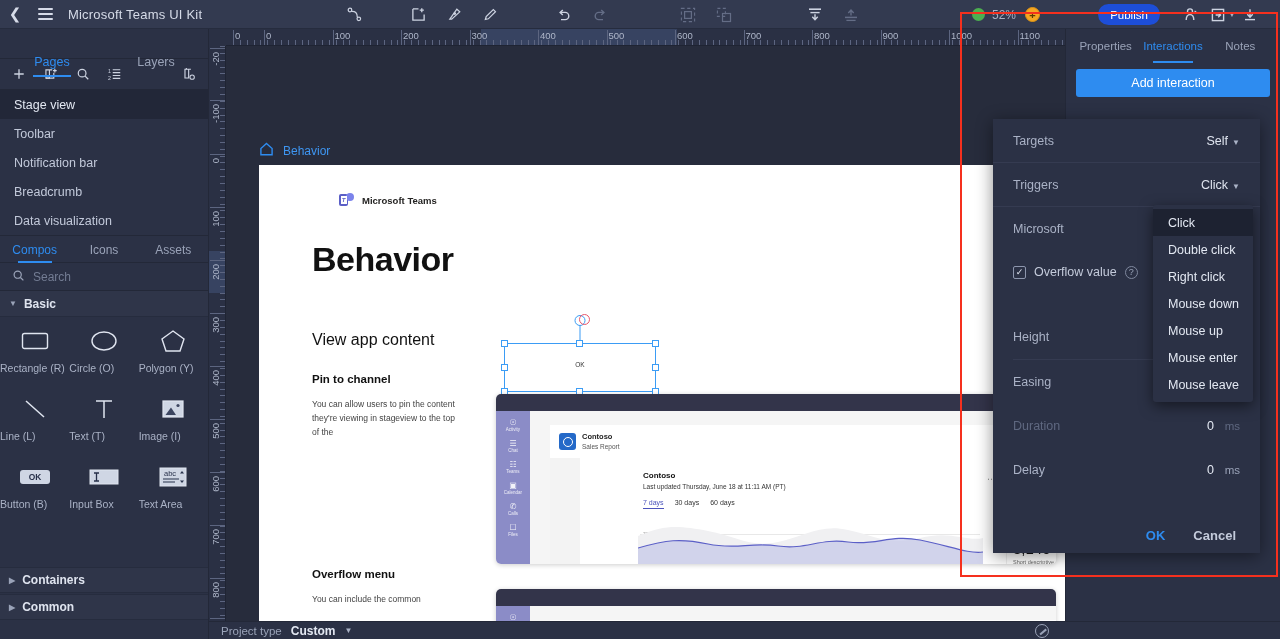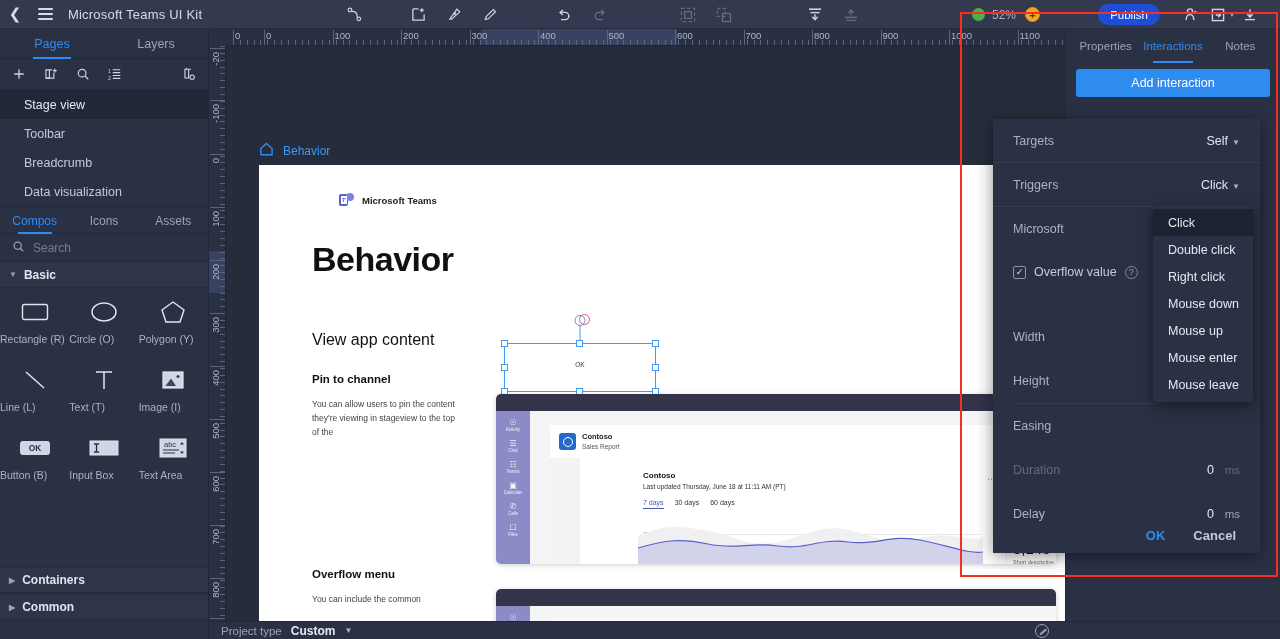--- a/index.html
+++ b/index.html
@@ -50,37 +50,37 @@
   .caret-sm { font-size:8px; color:#aab1c3; margin-left:-4px; }
 
   
   .leftpanel {
     position:absolute; left:0; top:29px; width:209px; height:610px;
     background:#2b3145; border-right:1px solid #232838;
   }
   .lp-tabs { display:flex; height:30px; border-bottom:1px solid #232838; }
   .lp-tab {
     flex:1; display:flex; align-items:center; justify-content:center;
-    font-size:12.5px; color:#9aa3b8; cursor:pointer; position:relative; height:30px;
+    font-size:12.5px; color:#9aa3b8; cursor:pointer; position:relative; height:30px;margin-top:18px;
   }
   .lp-tab.active { color:#2e8cf0; }
   .lp-tab.active::after {
     content:""; position:absolute; bottom:0; left:50%; transform:translateX(-50%);
     width:38px; height:2px; background:#2e8cf0;
   }
   .lp-actions {
     height:31px; display:flex; align-items:center; padding:0 12px; gap:18px;
     border-bottom:1px solid #232838;
   }
   .lp-actions .ico { color:#cdd3e1; cursor:pointer; display:flex; align-items:center; }
   .lp-actions .spacer { flex:1; }
 
   .pagelist { padding-top:0; }
   .page-item {
-    height:29px; display:flex; align-items:center; padding-left:24px;
+    height:29px; display:flex; align-items:center; padding-left:14px;
     font-size:12.5px; color:#c2c9da; cursor:pointer;
   }
   .page-item.selected { background:#222738; color:#e3e8f2; }
 
   .comp-tabs { display:flex; height:28px; border-top:1px solid #232838; border-bottom:1px solid #232838; background:#2b3145;}
   .comp-tab {
     flex:1; display:flex; align-items:center; justify-content:center;
     font-size:12px; color:#9aa3b8; cursor:pointer; position:relative; height:27px;
   }
   .comp-tab.active { color:#2e8cf0; }
@@ -409,20 +409,21 @@
             <path d="M3.4 2.6 h4.2 v10 h-4.2 z M3.4 2.6 h6.8" fill="none" stroke="#cdd3e1" stroke-width="1.3"></path>
             <path d="M5 2.6 V1.2" stroke="#cdd3e1" stroke-width="1.3"></path>
             <circle cx="11.6" cy="11.6" r="2.5" fill="none" stroke="#cdd3e1" stroke-width="1.2"></circle>
           </svg>
       </span>
     </div>
 
     <div class="pagelist">
       <div class="page-item selected">Stage view</div>
       <div class="page-item">Toolbar</div>
+      <div class="page-item">Notification bar</div>
       <div class="page-item">Breadcrumb</div>
       <div class="page-item">Data visualization</div>
     </div>
 
     <div class="comp-tabs">
       <div class="comp-tab active">Compos</div>
       <div class="comp-tab">Icons</div>
       <div class="comp-tab">Assets</div>
     </div>
 
@@ -997,23 +998,20 @@
     <div class="dlg-row noborder">
       <span class="lbl">Microsoft</span>
     </div>
     <div class="dlg-check">
       <span class="cbox">✓</span>
       <span>Overflow value</span>
       <span class="qm">?</span>
     </div>
     <div style="height:22px"></div>
     <div class="dlg-row noborder">
-      <span class="lbl">Width</span>
-    </div>
-    <div class="dlg-row noborder">
       <span class="lbl">Height</span>
     </div>
     <div class="dlg-sep"></div>
     <div class="dlg-row noborder">
       <span class="lbl">Easing</span>
     </div>
     <div class="dlg-row noborder muted">
       <span class="lbl">Duration</span>
       <span class="numv">0</span>
       <span class="unit">ms</span>

